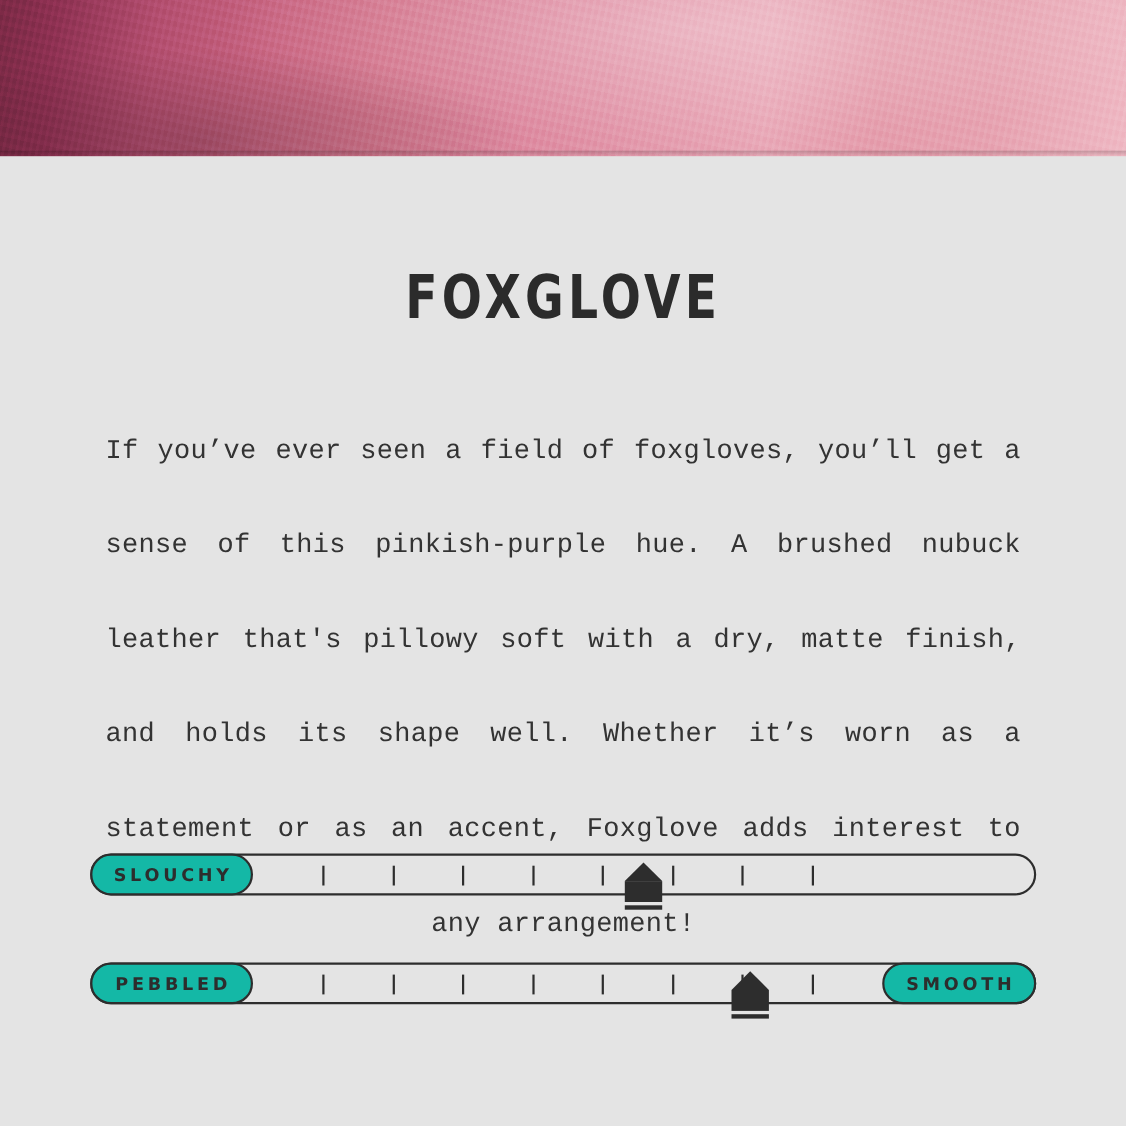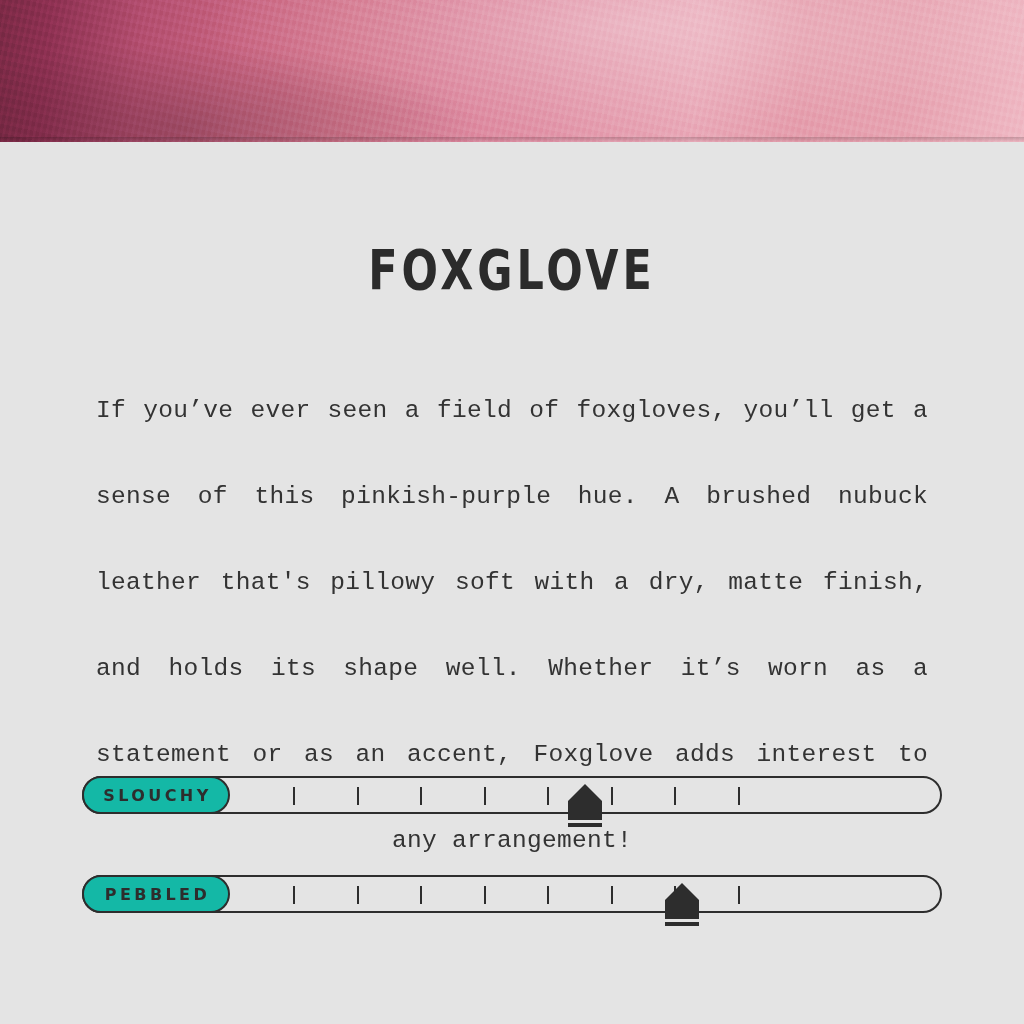--- a/index.html
+++ b/index.html
@@ -229,15 +229,16 @@
       <div class="tick" style="left:55.5%"></div>
       <div class="tick" style="left:66.6%"></div>
       <div class="tick" style="left:77.7%"></div>
       <div class="tick" style="left:88.8%"></div>
       <div class="marker" style="left:79%">
         <div class="head"></div>
         <div class="body"></div>
         <div class="foot"></div>
       </div>
     </div>
+    <div class="label right">SMOOTH</div>
   </div>
 
 </div>
 
 </body></html>

